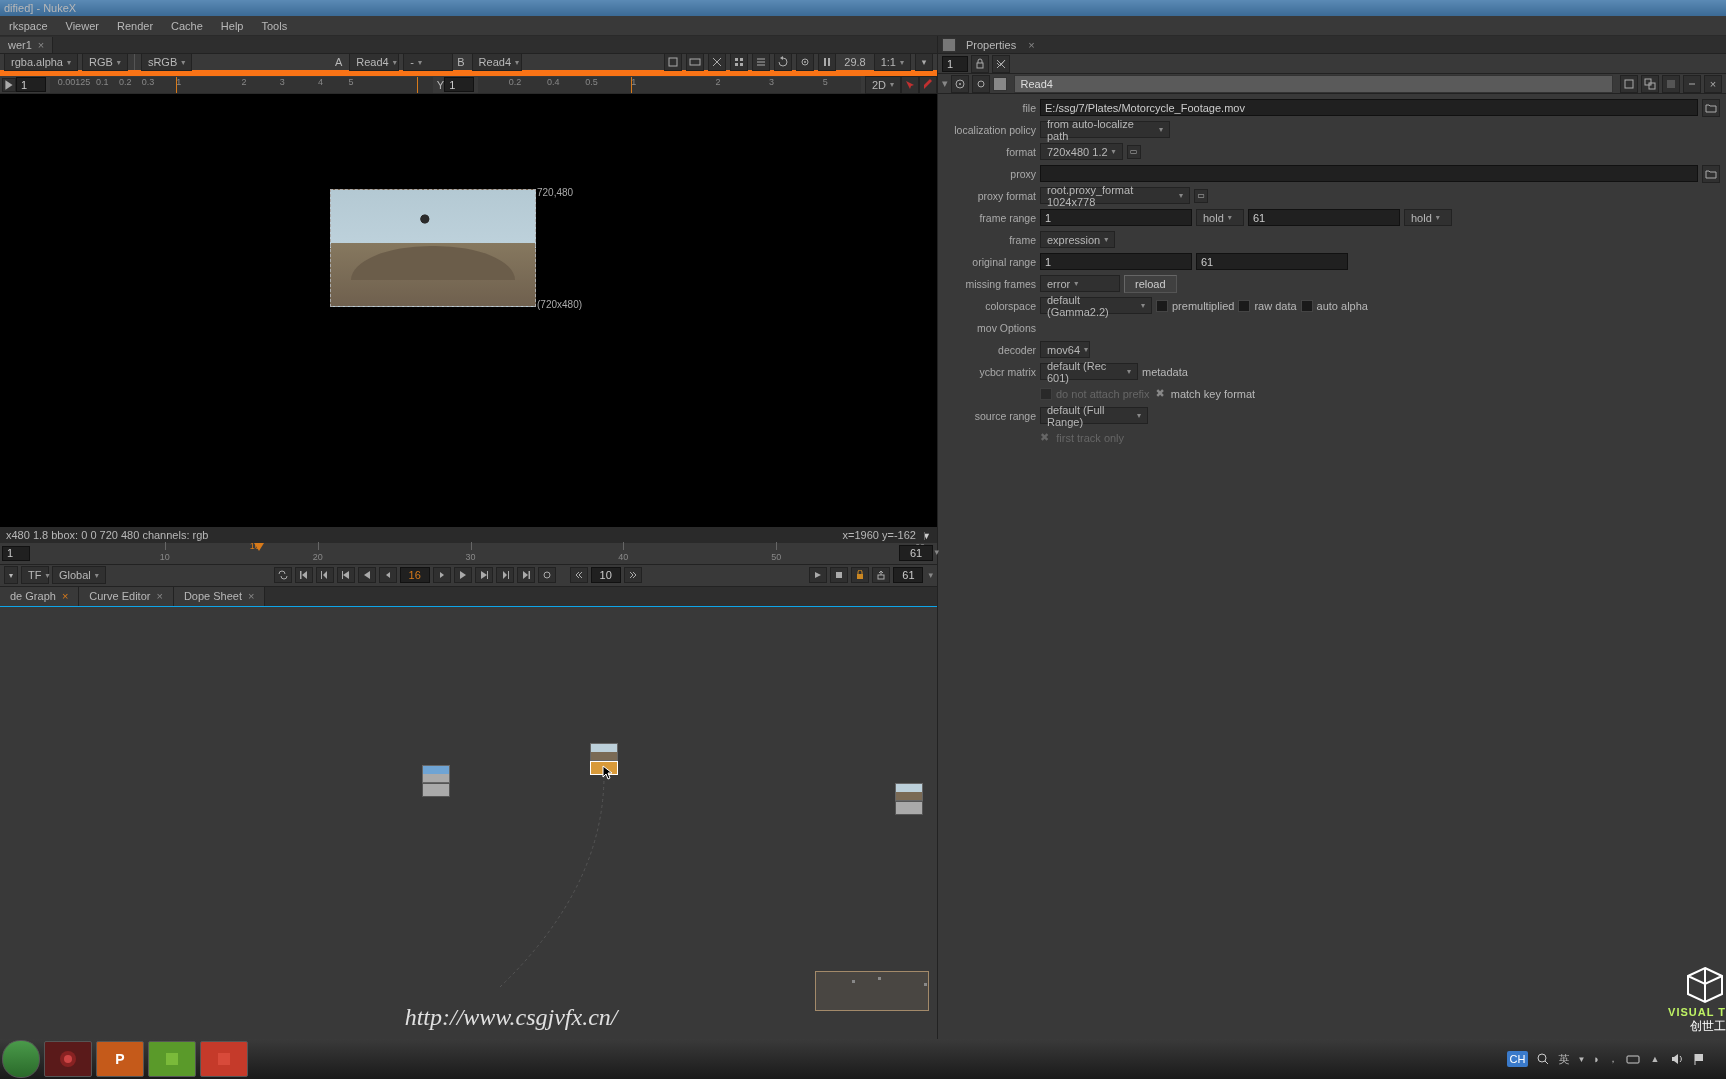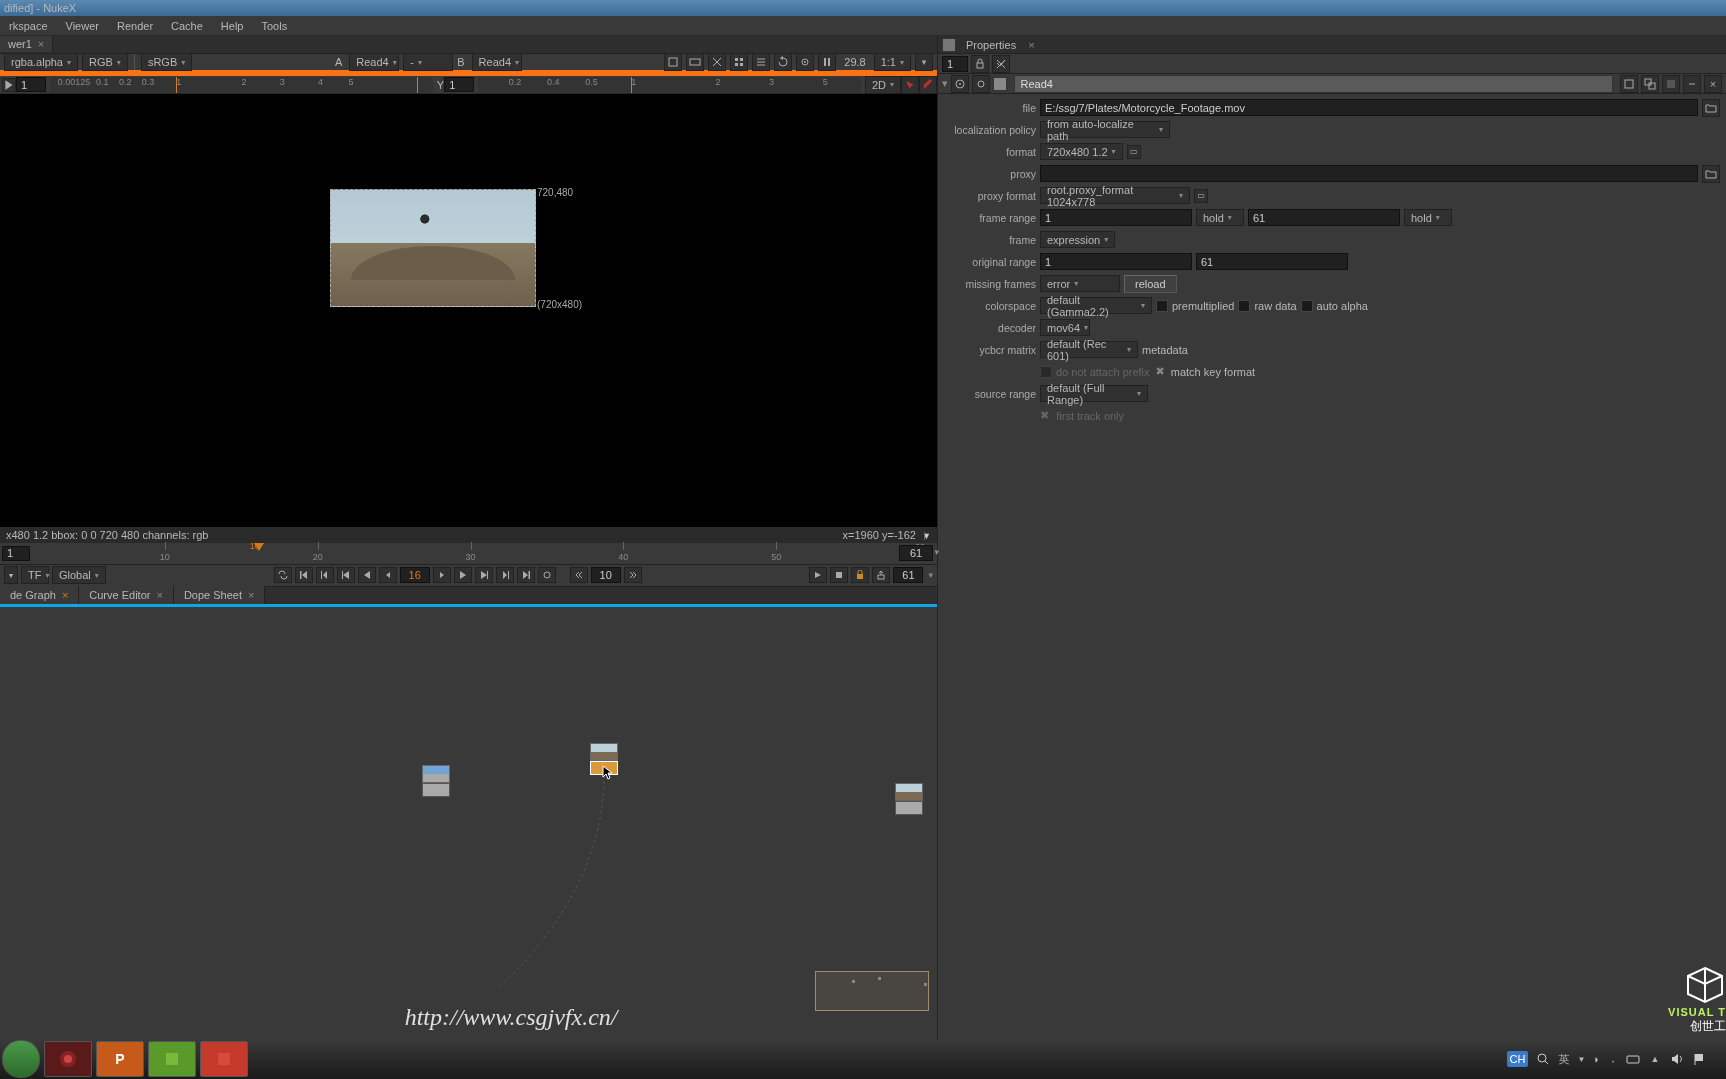--- a/index.html
+++ b/index.html
@@ -11,21 +11,21 @@
 
 .menu-bar { height: 20px; background: #393939; display: flex; align-items: center; padding-left: 0; border-bottom: 1px solid #2a2a2a; }
 .menu-item { padding: 3px 9px; color: #b8b8b8; cursor: pointer; }
 
 
 .main { display: flex; height: calc(100% - 36px - 40px); }
 .left { flex: 0 0 937px; display: flex; flex-direction: column; }
 .right { flex: 1; background: #393939; border-left: 1px solid #222; }
 
 
-.pane-tabs { height: 18px; background: #2e2e2e; display: flex; align-items: flex-start; border-bottom: 1px solid #222; }
+.pane-tabs { height: 18px; background: #2e2e2e; display: flex; align-items: center; border-bottom: 1px solid #222; }
 .pane-tab { padding: 2px 8px; background: #393939; border-right: 1px solid #222; display: flex; align-items: center; gap: 6px; }
 .close-x { color: #888; cursor: pointer; }
 
 
 .viewer-toolbar { height: 22px; background: #393939; display: flex; align-items: center; padding: 0 4px; gap: 4px; border-bottom: 6px solid #f97316; }
 .dd { background: #303030; border: 1px solid #222; padding: 1px 6px; display: inline-flex; align-items: center; gap: 4px; height: 18px; }
 .dd .arrow { font-size: 8px; color: #888; }
 .sep { width: 1px; height: 16px; background: #555; margin: 0 2px; }
 .tb-btn { width: 18px; height: 18px; background: #303030; border: 1px solid #222; display: inline-flex; align-items: center; justify-content: center; cursor: pointer; }
 .tb-btn svg { width: 12px; height: 12px; }
@@ -58,21 +58,21 @@
 .out-box { position:absolute; right:4px; top:2px; background:#202020; border:1px solid #111; padding:1px 6px; color:#ccc; width:34px; text-align:center;}
 
 
 .playback { height: 22px; background: #393939; display: flex; align-items: center; gap: 3px; padding: 0 4px; border-bottom: 1px solid #222; }
 .pb-btn { width: 18px; height: 16px; background: #303030; border: 1px solid #222; display:inline-flex; align-items:center; justify-content:center; cursor:pointer;}
 .pb-btn svg { width:10px; height:10px; fill:#aaa; }
 .pb-field { background:#202020; border:1px solid #111; padding:1px 4px; width:30px; text-align:center; color:#ccc;}
 .spacer { flex:1; }
 
 
-.bottom-tabs { height: 20px; background: #2e2e2e; display: flex; align-items:center; border-bottom:3px solid #0ea5e9;}
+.bottom-tabs { height: 20px; background: #2e2e2e; display: flex; border-bottom:1px solid #0ea5e9;}
 .bottom-tab { padding: 3px 10px; background:#393939; border-right:1px solid #222; display:flex; align-items:center; gap:6px;}
 
 
 .node-graph { flex: 1; background: #393939; position: relative; overflow: hidden; }
 .node { position:absolute; width: 30px; }
 .node-thumb { width:28px; height:18px; background: linear-gradient(to bottom, #bcd0da 50%, #7a6a55 50%); border:1px solid #666; }
 .node-body { width:28px; height:14px; background:#aaa; border:1px solid #555; }
 .node.selected .node-body { background:#d89a3a; border-color:#fff; }
 .minimap { position:absolute; right:8px; bottom:28px; width:114px; height:40px; border:1px solid #a38a6a; background:rgba(170,150,120,0.15);}
 .minimap-dot { position:absolute; width:3px; height:3px; background:#888; }
@@ -286,21 +286,21 @@
     <div class="viewer-canvas">
       <div class="coord-label" style="left:537px; top:93px;">720,480</div>
       <div class="viewer-image">
         <div class="image-content"></div>
         <div class="image-hill"></div>
       </div>
       <div class="coord-label" style="left:537px; top:205px;">(720x480)</div>
     </div>
 
     <div class="viewer-status">
-      <span>x480 1.2  bbox: 0 0 720 480 channels: rgb</span>
+      <span>x480 1.8  bbox: 0 0 720 480 channels: rgb</span>
       <span><span>x=1960 y=-162</span> &nbsp;<span class="status-arrow">▼</span></span>
     </div>
 
     <div class="timeline">
       <input class="input-small" value="1" style="width: 28px; margin-left: 2px;">
       <div class="tl-ruler">
         <div class="tl-tick" style="left:14%;">10</div>
         <div class="tl-tick" style="left:31%;">20</div>
         <div class="tl-tick" style="left:48%;">30</div>
         <div class="tl-tick" style="left:65%;">40</div>
@@ -626,20 +626,23 @@
         <div class="prop-select" style="width:112px;">
             <span>default (Gamma2.2)</span>
             <span class="arrow">▾</span>
           </div>
         <span class="checkbox"></span>
         <span>premultiplied</span>
         <span class="checkbox"></span>
         <span>raw data</span>
         <span class="checkbox"></span>
         <span>auto alpha</span>
+      </div>
+      <div class="prop-row">
+        <div class="prop-label">mov Options</div>
       </div>
       <div class="prop-row">
         <div class="prop-label">decoder</div>
         <div class="prop-select" style="width:50px;">
             <span>mov64</span>
             <span class="arrow">▾</span>
           </div>
       </div>
       <div class="prop-row">
         <div class="prop-label">ycbcr matrix</div>

